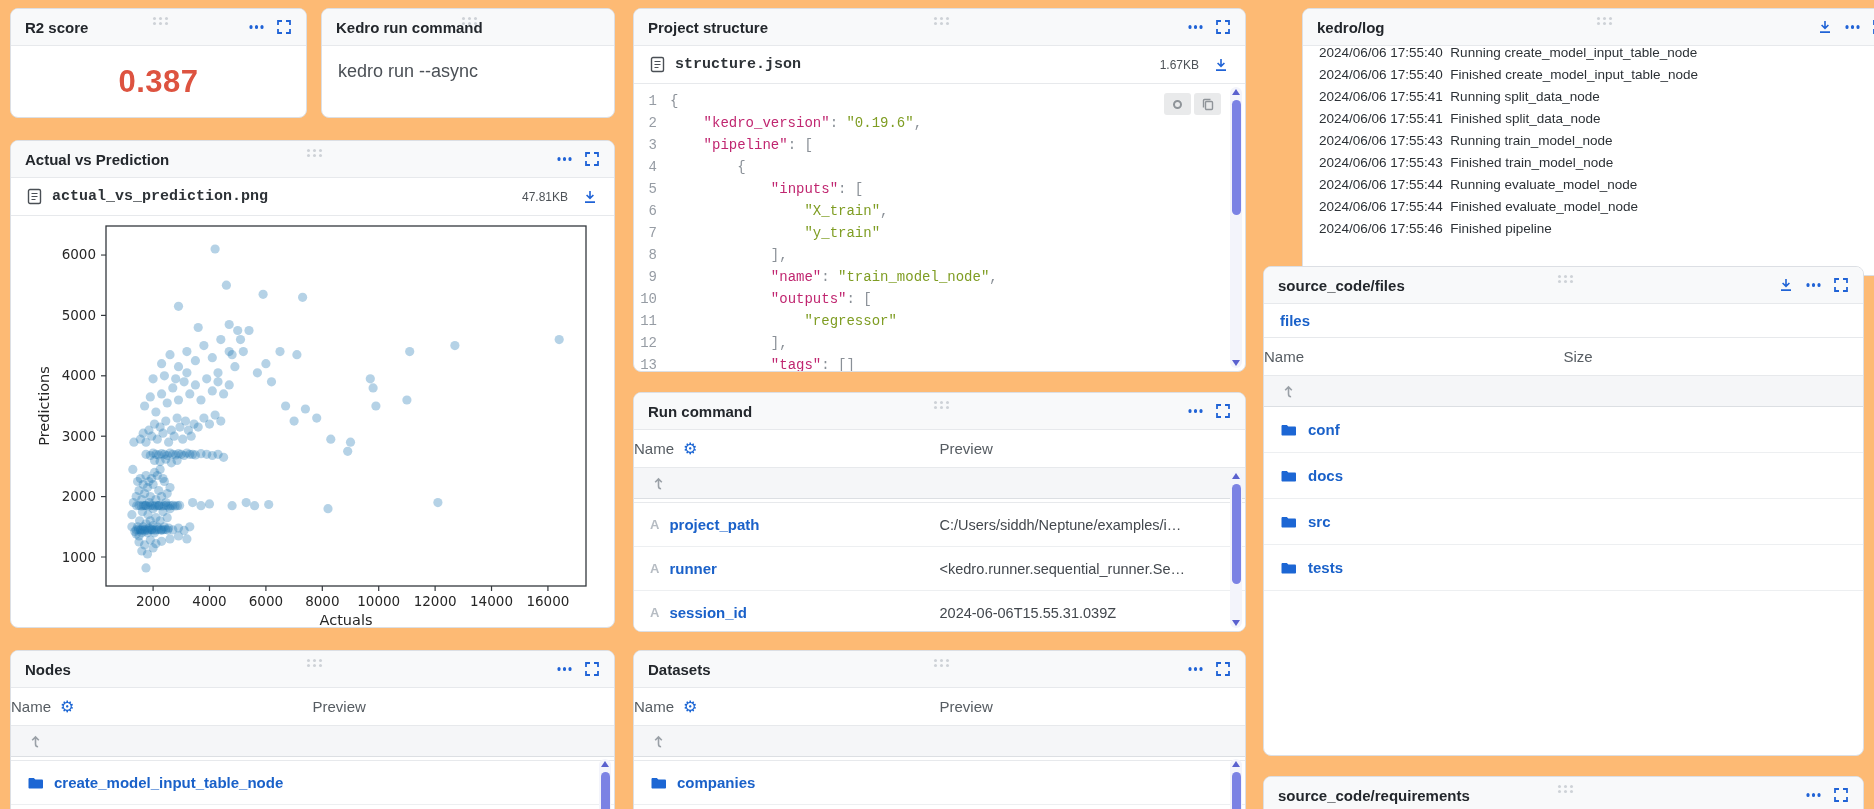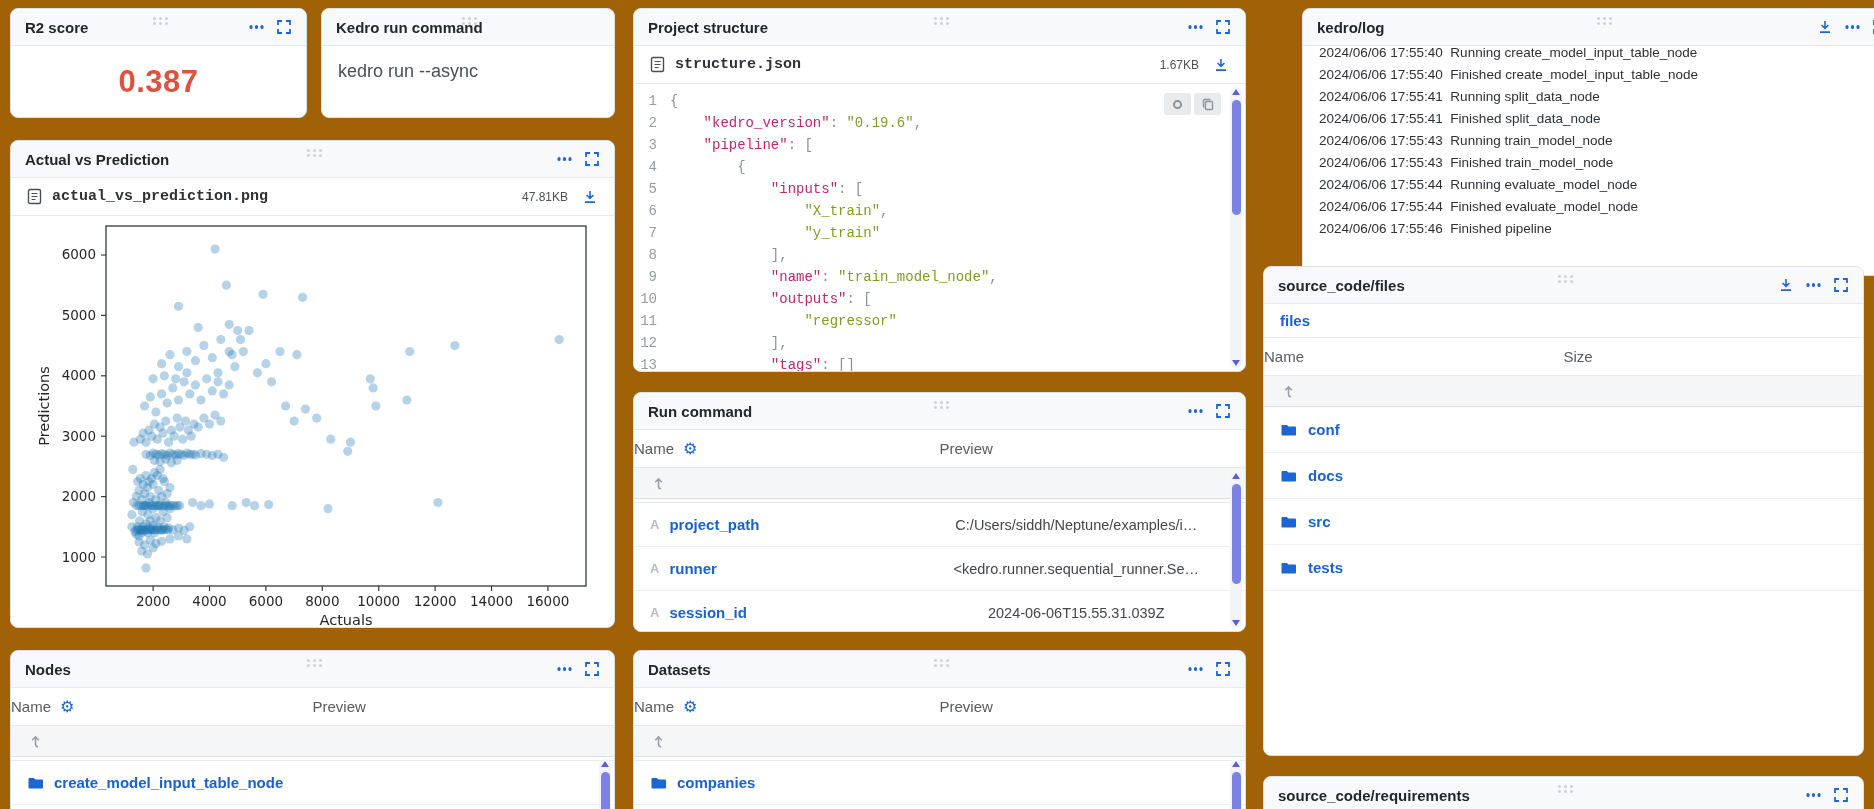--- a/index.html
+++ b/index.html
@@ -1,17 +1,17 @@
 <!DOCTYPE html>
 <html><head>
 <meta charset="utf-8">
 <style>
   html,body{margin:0;padding:0;background:#eef0f3;}
   *{box-sizing:border-box;}
-  .canvas{position:relative;width:1874px;height:809px;background:#a16207;overflow:hidden;
+  .canvas{position:relative;width:1874px;height:809px;background:#fdba74;overflow:hidden;
           font-family:"Liberation Sans", sans-serif;color:#24282d;}
   .panel{position:absolute;background:#fff;border:1px solid #dcdfe4;border-radius:8px;overflow:hidden;}
   .phead{position:relative;height:37px;background:#f8f9fa;border-bottom:1px solid #e7e9ec;
          display:flex;align-items:center;padding:0 14px;}
   .ptitle{font-size:15px;font-weight:700;color:#23272c;white-space:nowrap;}
   .drag-dots{position:absolute;left:50%;top:8px;width:3px;height:3px;border-radius:50%;background:#ced2d7;
     box-shadow:-6px 0 0 #ced2d7,6px 0 0 #ced2d7,-6px 5px 0 #ced2d7,0 5px 0 #ced2d7,6px 5px 0 #ced2d7;}
   .pacts{margin-left:auto;display:flex;align-items:center;gap:18px;}
   .menu-dots{width:3.4px;height:3.4px;border-radius:50%;background:#2063d6;
     box-shadow:-5.5px 0 0 #2063d6,5.5px 0 0 #2063d6;display:inline-block;}
@@ -42,21 +42,21 @@
   
   .thead{display:flex;align-items:center;height:38px;border-bottom:1px solid #e7e9ec;font-size:15px;color:#565c62;}
   .col-name{width:50%;display:flex;align-items:center;gap:9px;}
   .col-prev{flex:1;}
   .gear{color:#1c66d4;font-size:16px;line-height:1;font-family:"DejaVu Sans",sans-serif;cursor:pointer;}
   .uprow{height:31px;display:flex;align-items:center;padding-left:16px;background:#f5f6f8;border-bottom:1px solid #dcdfe3;}
   .rows{margin-top:3px;border-top:1px solid #e7e9ec;}
   .trow{display:flex;align-items:center;height:44px;border-bottom:1px solid #edeff1;background:#fff;}
   .name-cell{width:50%;padding-left:16px;display:flex;align-items:center;gap:10px;overflow:hidden;}
   .tlink{color:#1a61c9;font-size:15px;font-weight:700;text-decoration:none;white-space:nowrap;cursor:pointer;}
-  .prev-cell{flex:1;padding-right:32px;overflow:hidden;text-align:center;}
+  .prev-cell{flex:1;padding-right:32px;overflow:hidden;}
   .prev-text{font-size:14.5px;color:#42474d;white-space:nowrap;display:block;}
   .badge-a{font-size:13px;font-weight:700;color:#b6bcc3;}
   
   .crumbrow{height:34px;display:flex;align-items:center;padding-left:16px;border-bottom:1px solid #e7e9ec;}
   .folder-row{display:flex;align-items:center;height:46px;border-bottom:1px solid #edeff1;padding-left:16px;gap:11px;}
   
   .vscroll{position:absolute;width:12px;background:#f3f4fb;border-radius:6px;}
   .sthumb{position:absolute;left:1.5px;width:9px;background:#7b82e4;border-radius:5px;}
   .sarrow{position:absolute;left:2px;width:0;height:0;border-left:4px solid transparent;border-right:4px solid transparent;}
   .sarrow.up{top:2px;border-bottom:6px solid #5a61cf;}

